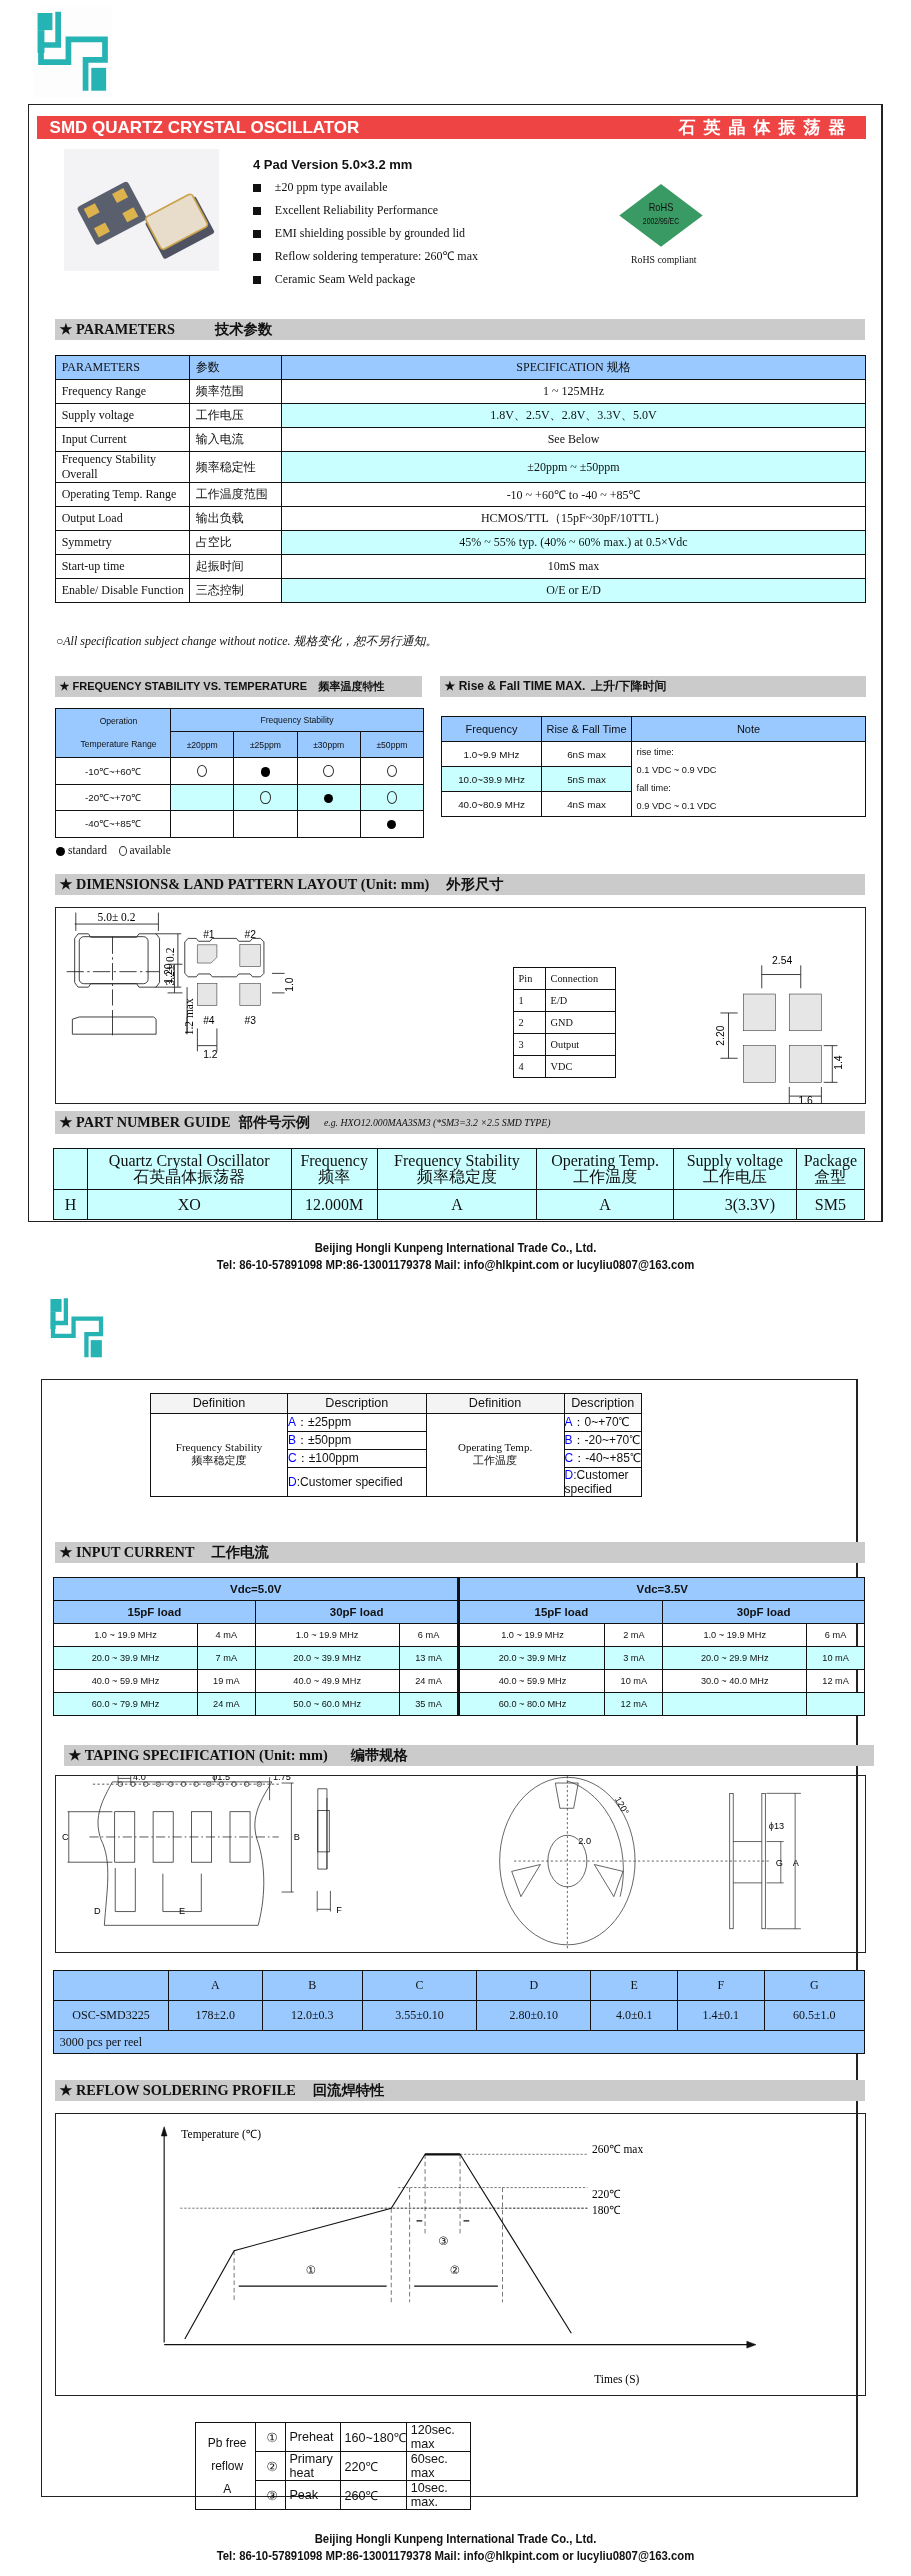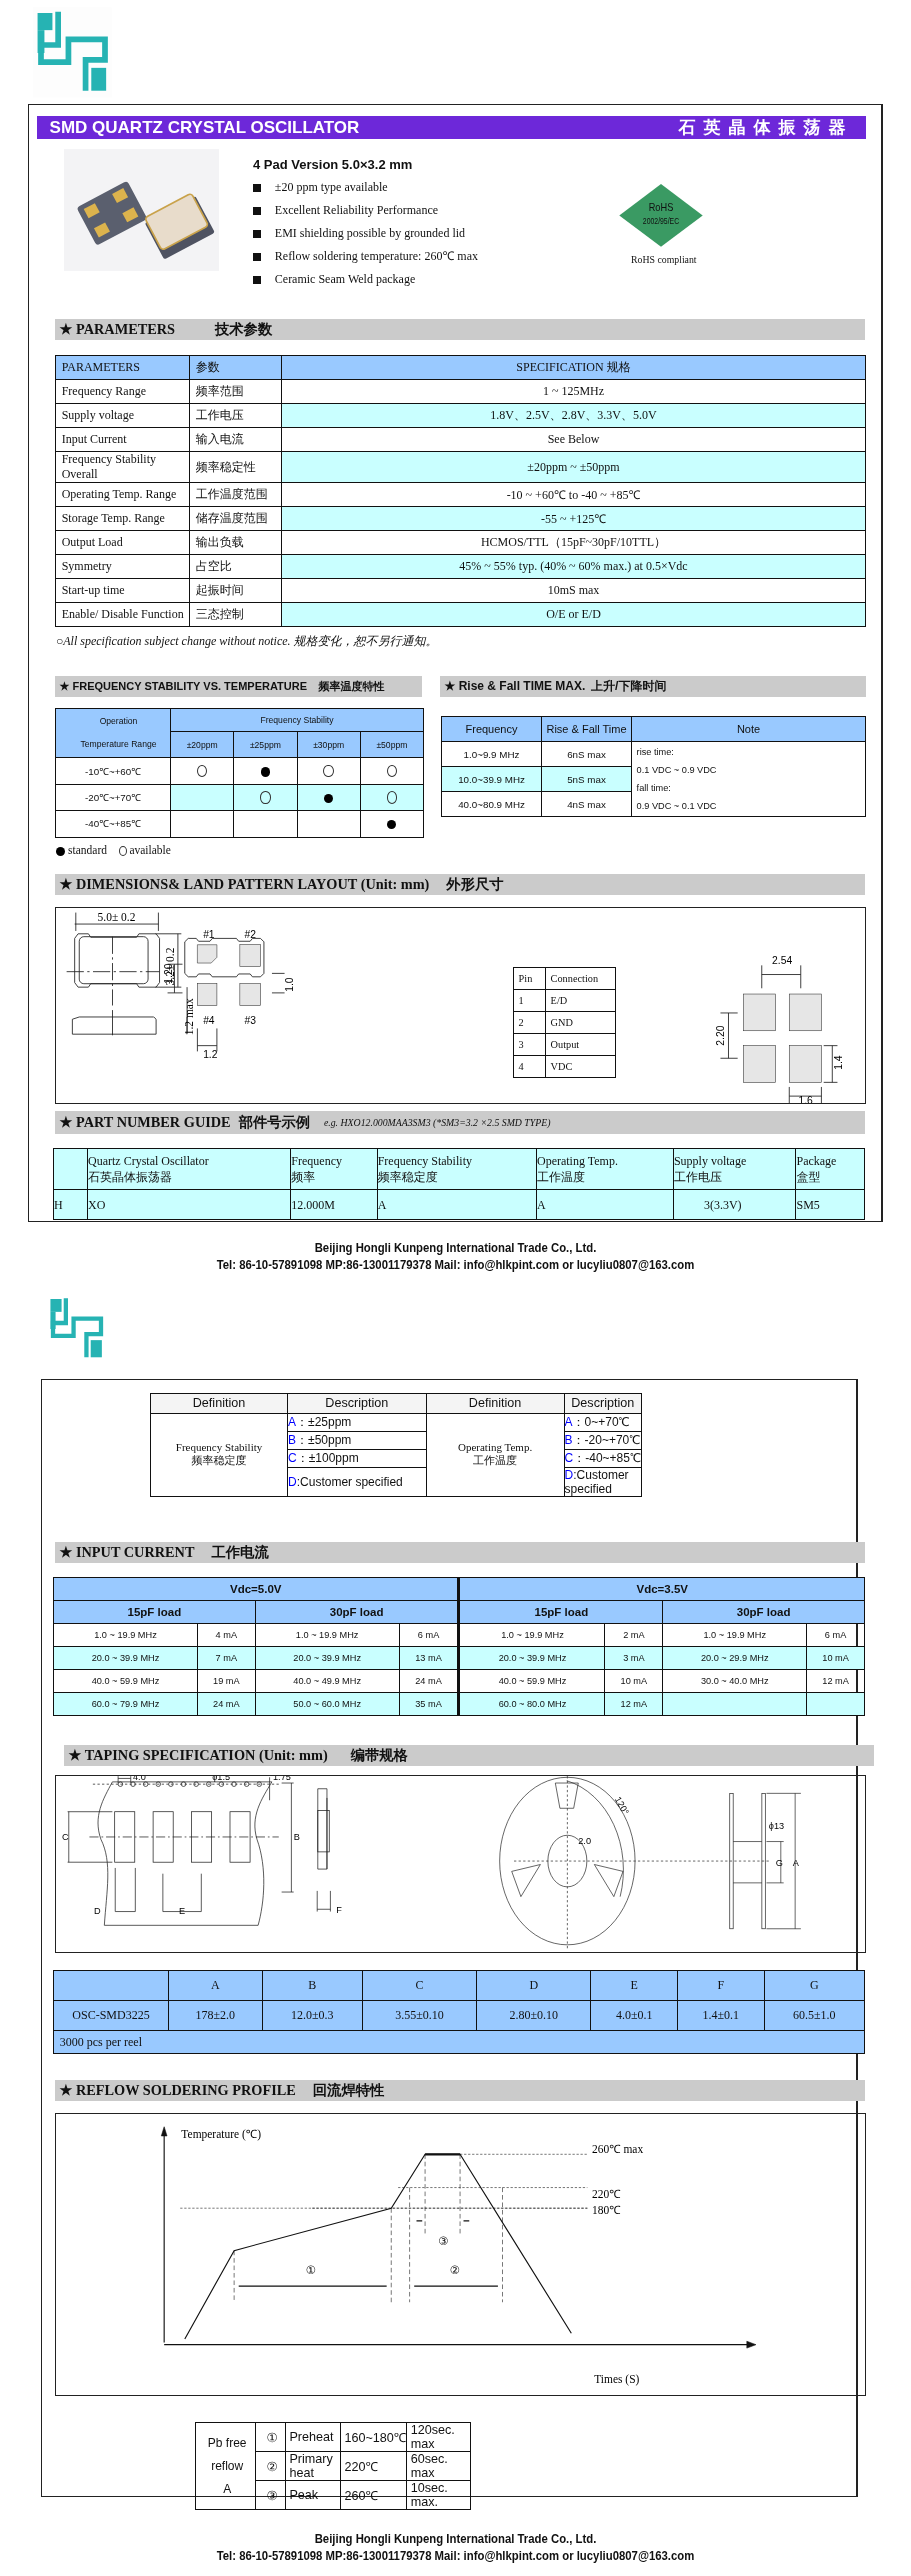--- a/index.html
+++ b/index.html
@@ -1,39 +1,39 @@
 <!DOCTYPE html>
 <html style="font-size:9.2px"><head>
 <meta charset="utf-8">
 <style>
 *{box-sizing:border-box;margin:0;padding:0}
 body{width:911px;height:2576px;background:#fff;font-family:"Liberation Serif",serif;color:#111;position:relative;overflow:hidden}
 .abs{position:absolute}
 .logo{position:absolute;width:80px;height:92px}
 .frame{position:absolute;border:1.7px solid #222;border-right-width:2.3px}
-.titlebar{position:absolute;background:#6d28d9;color:#fff;font-family:"Liberation Sans",sans-serif;font-weight:bold;font-size:17px;display:flex;align-items:center;justify-content:space-between;padding:0 12.6px}
+.titlebar{position:absolute;background:#ef4444;color:#fff;font-family:"Liberation Sans",sans-serif;font-weight:bold;font-size:17px;display:flex;align-items:center;justify-content:space-between;padding:0 12.6px}
 .titlebar .cn{letter-spacing:8px;font-size:17px}
 .sec{position:absolute;background:#cbcbcb;height:20.7px;display:flex;align-items:center;padding-left:4.6px;font-weight:bold;font-size:14.3px;font-family:"Liberation Serif",serif}
 .sec.sans{font-family:"Liberation Sans",sans-serif;font-size:12.6px}
 .sec .gap{display:inline-block;width:17px}
 .sec .eg{font-weight:normal;font-style:italic;font-size:9.8px;margin-left:13.8px}
 table{border-collapse:collapse;position:absolute}
 td,th{border:1.7px solid #111;font-weight:normal}
 .hdr{background:#99c9ff}
 .cy{background:#c9ffff}
 .params td{height:24px;font-size:12px;padding-left:5.7px}
 .params td.spec{text-align:center;padding-left:0}
 .sans td,.sans th{font-family:"Liberation Sans",sans-serif}
 .fs td{height:26.4px;font-size:9.8px;text-align:center}
 .rf td{height:25px;font-size:9.8px;text-align:center}
 .ic td{height:23px;font-size:9.2px;text-align:center}
 .ic .h1 td{font-size:11.5px;font-weight:bold}
 .ic .h2 td{font-size:11.5px;font-weight:bold}
 .def td{font-size:12px;height:18px}
-.pn td{font-size:12px;text-align:left;line-height:16px}
+.pn td{font-size:16px;text-align:center;line-height:16px}
 .tp td{font-size:12px;text-align:center;height:30px}
 .rs td{font-family:"Liberation Sans",sans-serif;font-size:12.6px;height:23px;padding-left:3.4px}
 .footer{position:absolute;left:0;width:911px;text-align:center;font-family:"Liberation Sans",sans-serif;font-weight:bold;font-size:13.2px;line-height:17px;transform:scaleX(.86)}
 .bullets{position:absolute;font-size:12px;line-height:23px}
 .bullets .b{display:inline-block;width:8px;height:8px;background:#111;margin-right:13.8px;vertical-align:middle}
 .dot{display:inline-block;width:9.2px;height:9.2px;border-radius:50%;vertical-align:middle}
 .dot.f{background:#000}
 .dot.o{border:0.9px solid #333;width:10.3px;height:12.6px}
 .blue{color:#00f;font-family:"Liberation Sans",sans-serif}
 </style>
@@ -120,25 +120,20 @@
       </tr>
       <tr>
         <td>Frequency Stability Overall</td>
         <td>频率稳定性</td>
         <td class="spec cy">±20ppm ~ ±50ppm</td>
       </tr>
       <tr>
         <td>Operating Temp. Range</td>
         <td>工作温度范围</td>
         <td class="spec">-10 ~ +60℃ to -40 ~ +85℃</td>
-      </tr>
-      <tr>
-        <td>Storage Temp. Range</td>
-        <td>储存温度范围</td>
-        <td class="spec cy">-55 ~ +125℃</td>
       </tr>
       <tr>
         <td>Output Load</td>
         <td>输出负载</td>
         <td class="spec">HCMOS/TTL（15pF~30pF/10TTL）</td>
       </tr>
       <tr>
         <td>Symmetry</td>
         <td>占空比</td>
         <td class="spec cy">45% ~ 55% typ. (40% ~ 60% max.) at 0.5×Vdc</td>

